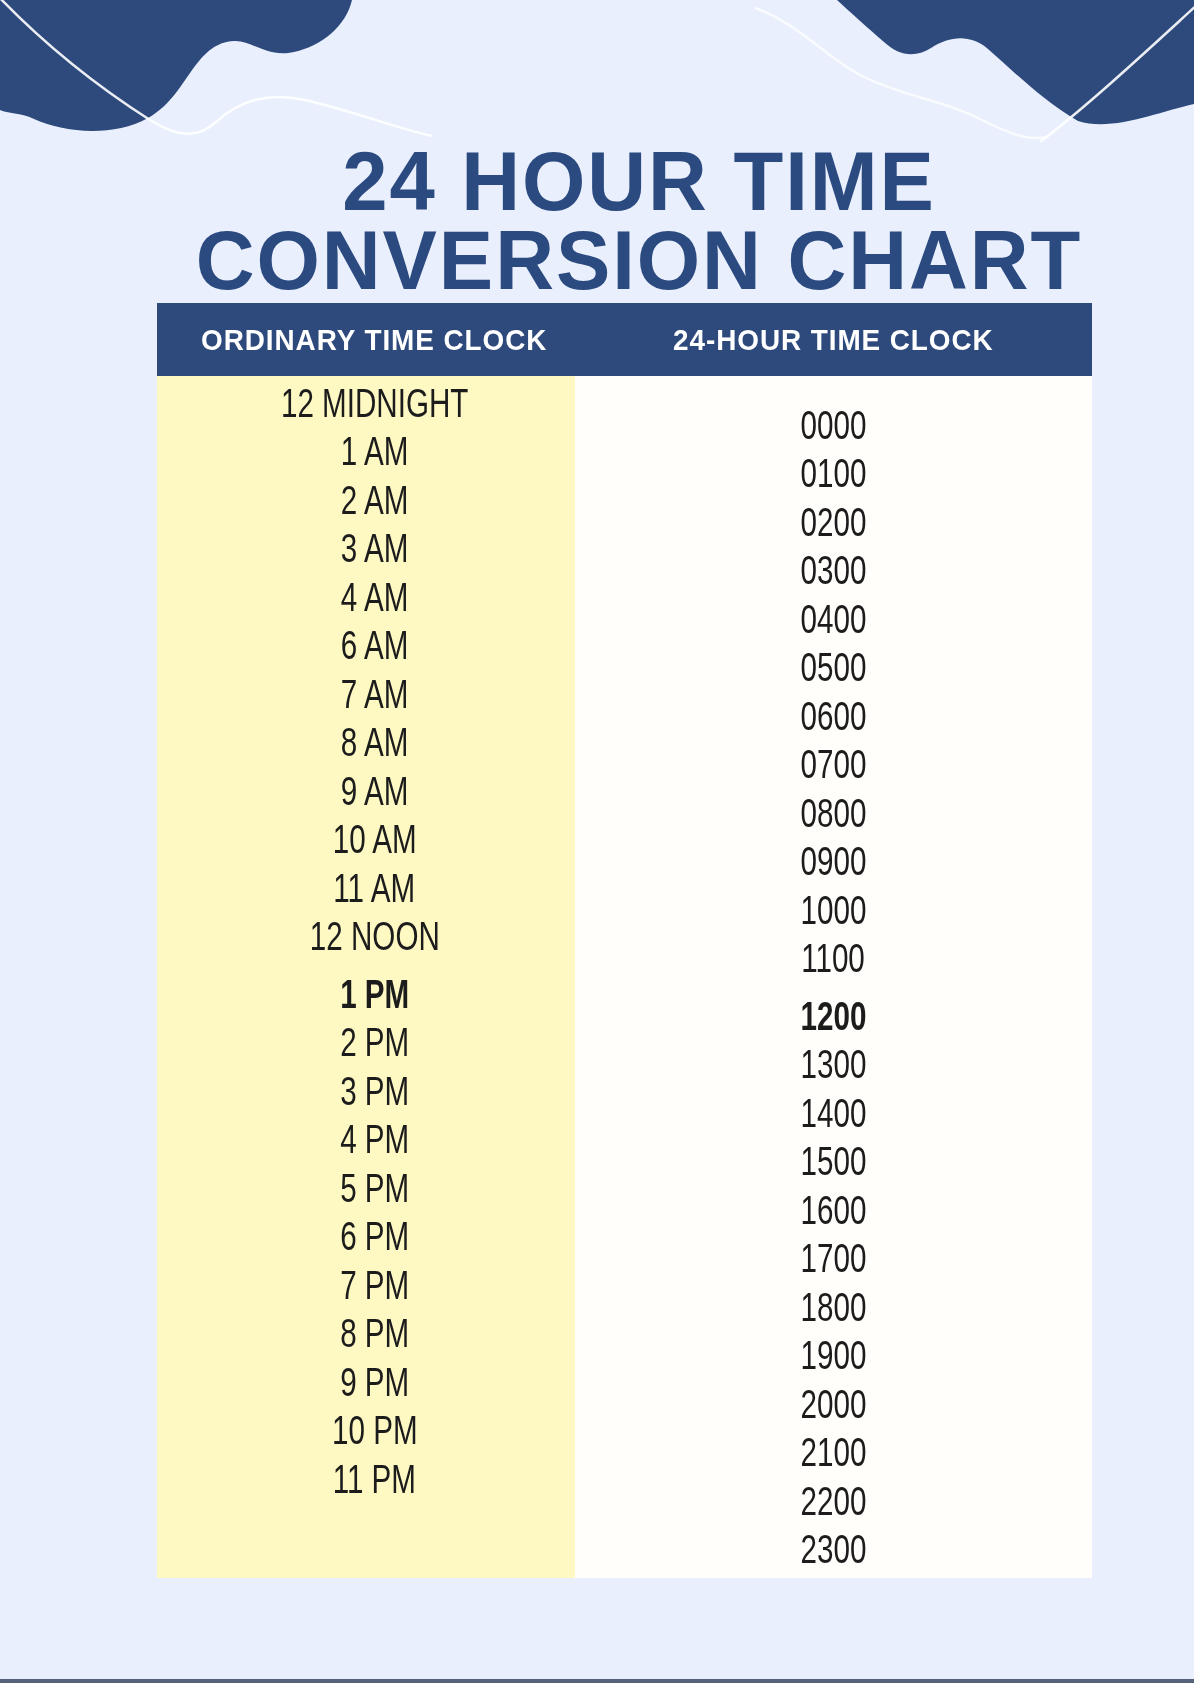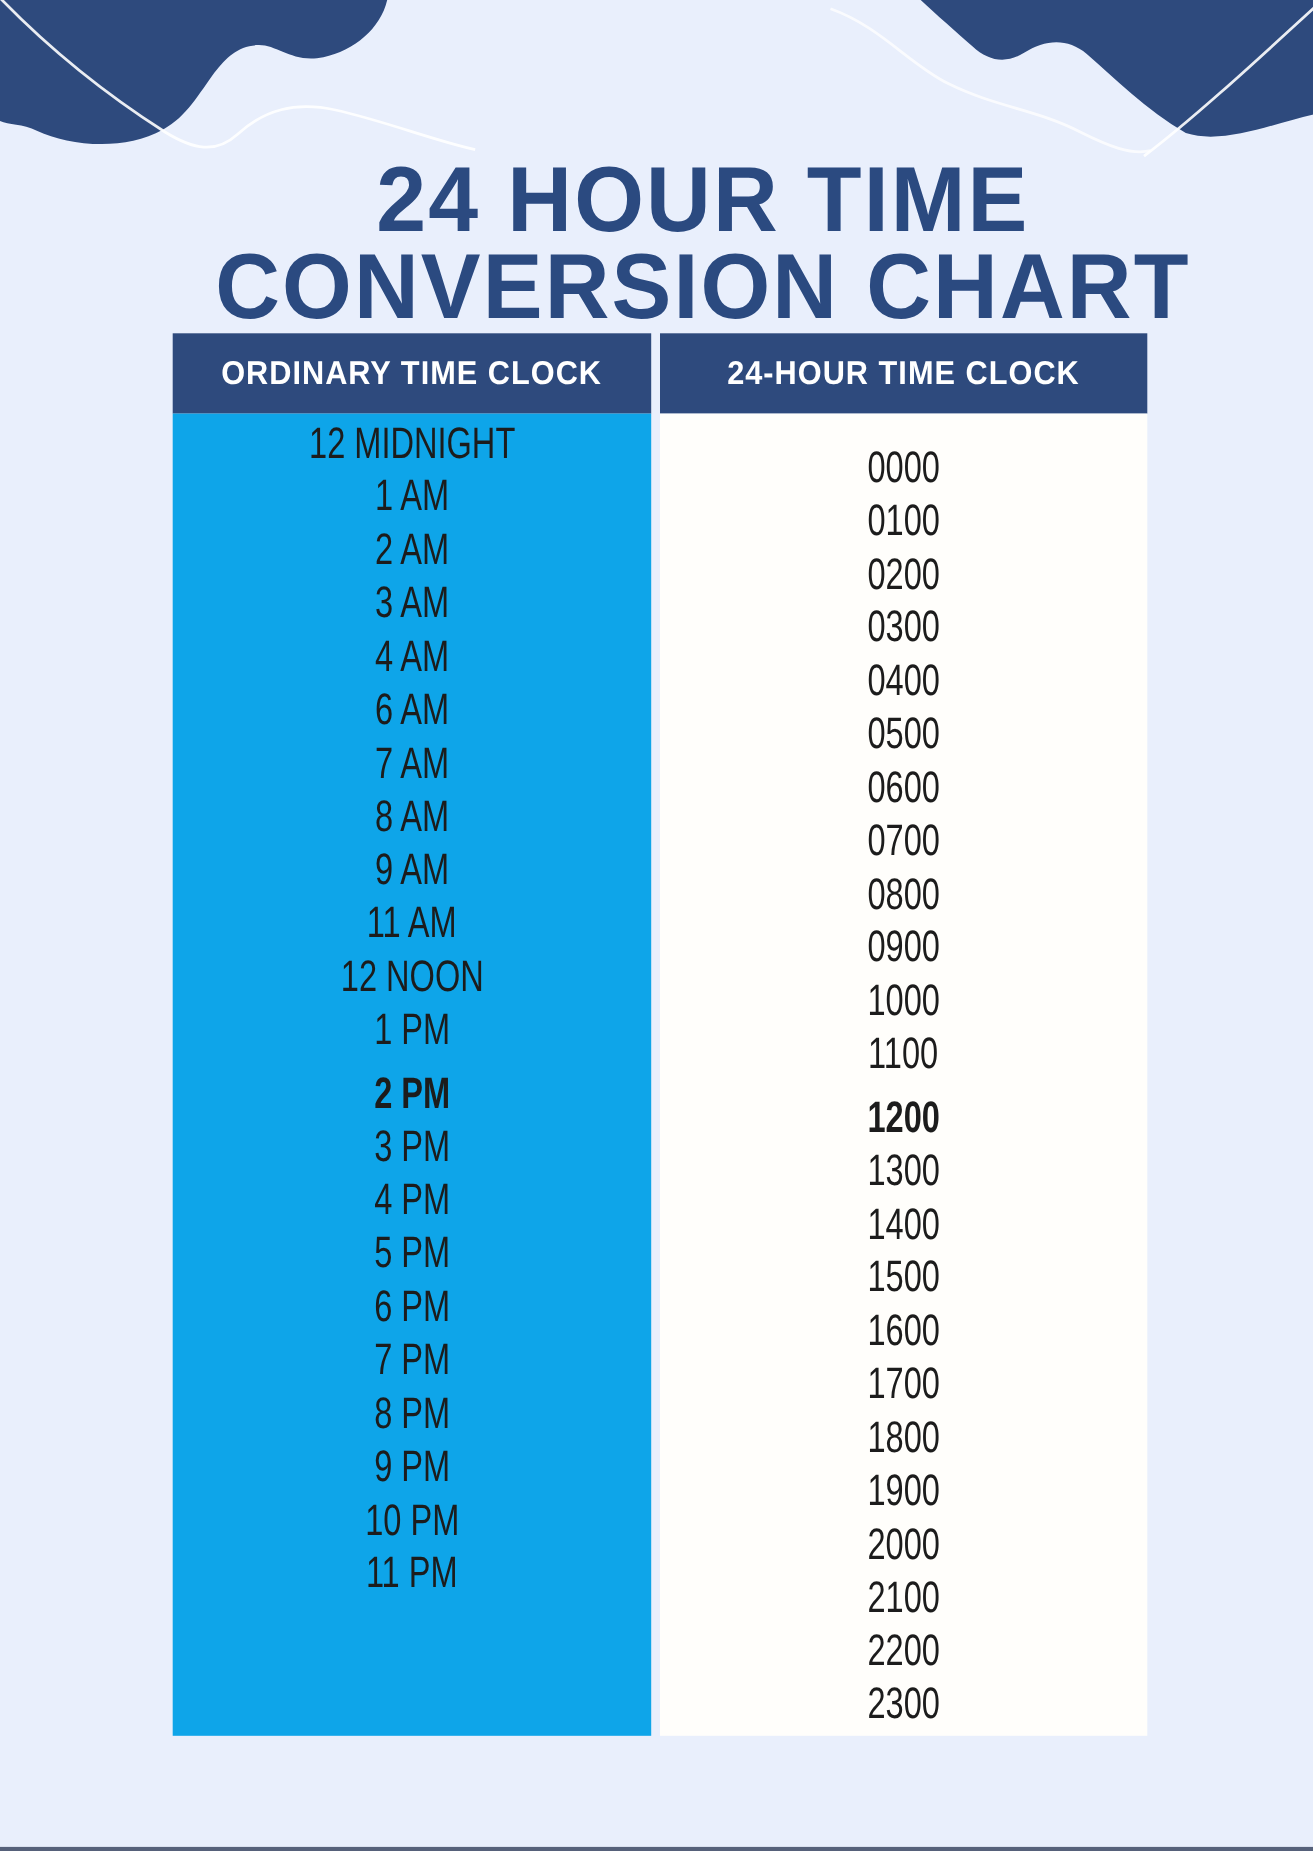--- a/index.html
+++ b/index.html
@@ -13,29 +13,29 @@
 
   .title{
     position:absolute;top:86px;left:0;width:1194px;
     text-align:center;color:#2b4a80;font-weight:bold;
     font-size:84px;line-height:79px;letter-spacing:2px;padding-left:42px;
   }
   .title .line{display:block;transform:scaleX(.97);}
 
   .col{position:absolute;top:303px;}
   .col-left{left:157px;width:435px;border-radius:14px;}
-  .col-right{left:600px;width:443px;}
+  .col-right{left:575px;width:517px;}
   .col-header{
     height:73px;background:#2e4a7d;color:#ffffff;
     display:flex;align-items:center;justify-content:center;
     font-weight:bold;font-size:30px;letter-spacing:1px;white-space:nowrap;
   }
   .col-header span{display:inline-block;transform:scaleX(.93);}
   .col-body{
-    background:#0ea5e9;height:1202px;box-sizing:border-box;padding-top:3px;
+    background:#fef9c3;height:1202px;box-sizing:border-box;padding-top:3px;
   }
   .col-right .col-body{padding-top:25px;background:#fffefb;}
   .row{
     height:48.5px;display:flex;align-items:center;justify-content:center;
     font-size:40px;color:#1c1c1c;white-space:nowrap;
   }
   .row span{display:inline-block;transform:scaleX(.74);}
   
   .col-body div:nth-of-type(13){margin-top:9px;font-weight:bold;}
 </style>
@@ -99,20 +99,23 @@
       <div class="row">
         <span>7 AM</span>
       </div>
       <div class="row">
         <span>8 AM</span>
       </div>
       <div class="row">
         <span>9 AM</span>
       </div>
       <div class="row">
+        <span>10 AM</span>
+      </div>
+      <div class="row">
         <span>11 AM</span>
       </div>
       <div class="row">
         <span>12 NOON</span>
       </div>
       <div class="row">
         <span>1 PM</span>
       </div>
       <div class="row">
         <span>2 PM</span>

